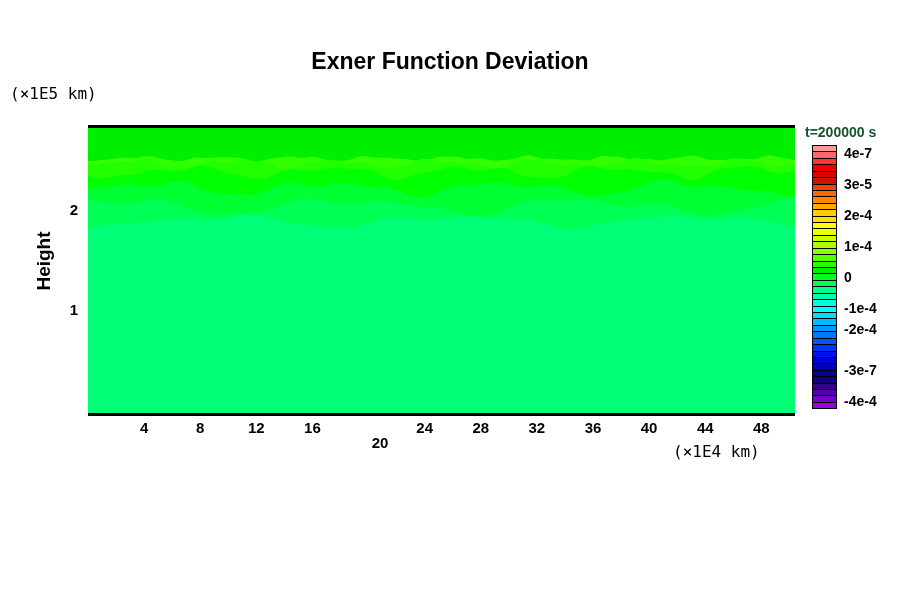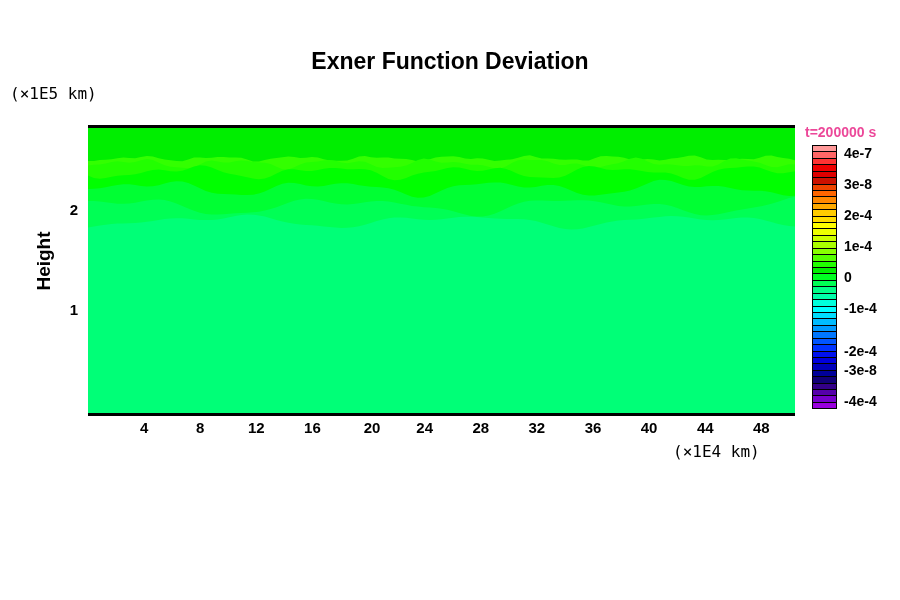--- a/index.html
+++ b/index.html
@@ -140,21 +140,21 @@
     white-space: nowrap;
     margin-top: -8px;
   }
 
   #time-label {
     left: 805px;
     top: 124px;
     font-family: "Liberation Sans", sans-serif;
     font-size: 14px;
     font-weight: bold;
-    color: #ec4899;
+    color: #14532d;
     white-space: nowrap;
   }
 </style>
 </head>
 <body>
 
 <div id="stage">
 
   <div id="chart-title" class="abs">Exner Function Deviation</div>
 
@@ -174,21 +174,21 @@
           <path d="M 0.0 99.5 L 5.9 98.6 L 11.8 97.6 L 17.7 96.7 L 23.6 96.0 L 29.5 95.6 L 35.4 95.4 L 41.2 95.2 L 47.1 94.9 L 53.0 94.4 L 58.9 93.7 L 64.8 92.9 L 70.7 91.9 L 76.6 91.1 L 82.5 90.5 L 88.4 90.2 L 94.3 90.3 L 100.2 90.8 L 106.0 91.4 L 111.9 91.9 L 117.8 92.1 L 123.7 92.0 L 129.6 91.4 L 135.5 90.4 L 141.4 89.2 L 147.3 88.0 L 153.2 87.0 L 159.1 86.6 L 165.0 86.7 L 170.9 87.4 L 176.8 88.6 L 182.6 90.2 L 188.5 91.9 L 194.4 93.4 L 200.3 94.7 L 206.2 95.7 L 212.1 96.4 L 218.0 96.9 L 223.9 97.3 L 229.8 97.8 L 235.7 98.4 L 241.6 99.0 L 247.4 99.5 L 253.3 99.9 L 259.2 99.8 L 265.1 99.3 L 271.0 98.2 L 276.9 96.7 L 282.8 94.9 L 288.7 93.1 L 294.6 91.4 L 300.5 90.2 L 306.4 89.6 L 312.3 89.5 L 318.2 89.8 L 324.0 90.5 L 329.9 91.2 L 335.8 91.7 L 341.7 91.9 L 347.6 91.7 L 353.5 91.2 L 359.4 90.5 L 365.3 89.7 L 371.2 89.1 L 377.1 88.8 L 383.0 88.8 L 388.9 89.1 L 394.7 89.6 L 400.6 90.1 L 406.5 90.5 L 412.4 90.8 L 418.3 90.9 L 424.2 90.9 L 430.1 91.0 L 436.0 91.3 L 441.9 92.0 L 447.8 93.1 L 453.7 94.7 L 459.6 96.5 L 465.4 98.3 L 471.3 99.9 L 477.2 101.0 L 483.1 101.5 L 489.0 101.3 L 494.9 100.4 L 500.8 99.0 L 506.7 97.5 L 512.6 95.9 L 518.5 94.5 L 524.4 93.4 L 530.3 92.6 L 536.1 92.1 L 542.0 91.8 L 547.9 91.4 L 553.8 90.9 L 559.7 90.3 L 565.6 89.6 L 571.5 88.9 L 577.4 88.3 L 583.3 88.1 L 589.2 88.2 L 595.1 88.8 L 600.9 89.6 L 606.8 90.6 L 612.7 91.5 L 618.6 92.1 L 624.5 92.3 L 630.4 92.1 L 636.3 91.5 L 642.2 90.7 L 648.1 89.9 L 654.0 89.4 L 659.9 89.4 L 665.8 89.9 L 671.6 91.0 L 677.5 92.4 L 683.4 94.1 L 689.3 95.7 L 695.2 97.1 L 701.1 98.1 L 707.0 98.6 L 707 295 L 0 295 Z" fill="#00ff77"></path>
         </g>
     </svg>
   </div>
 
   <div id="xticks-group">
       <div class="tick-label xtick" style="left: 144.111px;">4</div>
       <div class="tick-label xtick" style="left: 200.222px;">8</div>
       <div class="tick-label xtick" style="left: 256.333px;">12</div>
       <div class="tick-label xtick" style="left: 312.444px;">16</div>
-      <div class="tick-label xtick" style="left: 372px;">20</div>
+      <div class="tick-label xtick" style="left: 380px; margin-top: 15px;">20</div>
       <div class="tick-label xtick" style="left: 424.667px;">24</div>
       <div class="tick-label xtick" style="left: 480.778px;">28</div>
       <div class="tick-label xtick" style="left: 536.889px;">32</div>
       <div class="tick-label xtick" style="left: 593px;">36</div>
       <div class="tick-label xtick" style="left: 649.111px;">40</div>
       <div class="tick-label xtick" style="left: 705.222px;">44</div>
       <div class="tick-label xtick" style="left: 761.333px;">48</div>
     </div>
   <div id="yticks-group">
       <div class="tick-label ytick" style="top: 310px;">1</div>
@@ -238,24 +238,24 @@
         <div class="band" style="background: rgb(0, 0, 187);"></div>
         <div class="band" style="background: rgb(0, 0, 153);"></div>
         <div class="band" style="background: rgb(17, 0, 119);"></div>
         <div class="band" style="background: rgb(51, 0, 136);"></div>
         <div class="band" style="background: rgb(85, 0, 170);"></div>
         <div class="band" style="background: rgb(119, 0, 204);"></div>
         <div class="band" style="background: rgb(153, 0, 221);"></div>
       </div>
     <div id="colorbar-labels">
         <div class="cb-label" style="top: 8px;">4e-7</div>
-        <div class="cb-label" style="top: 39px;">3e-8</div>
+        <div class="cb-label" style="top: 39px;">3e-5</div>
         <div class="cb-label" style="top: 70px;">2e-4</div>
         <div class="cb-label" style="top: 101px;">1e-4</div>
         <div class="cb-label" style="top: 132px;">0</div>
         <div class="cb-label" style="top: 163px;">-1e-4</div>
-        <div class="cb-label" style="top: 206px;">-2e-4</div>
-        <div class="cb-label" style="top: 225px;">-3e-8</div>
+        <div class="cb-label" style="top: 184px;">-2e-4</div>
+        <div class="cb-label" style="top: 225px;">-3e-7</div>
         <div class="cb-label" style="top: 256px;">-4e-4</div>
       </div>
   </div>
 
 </div>
 
 </body></html>

